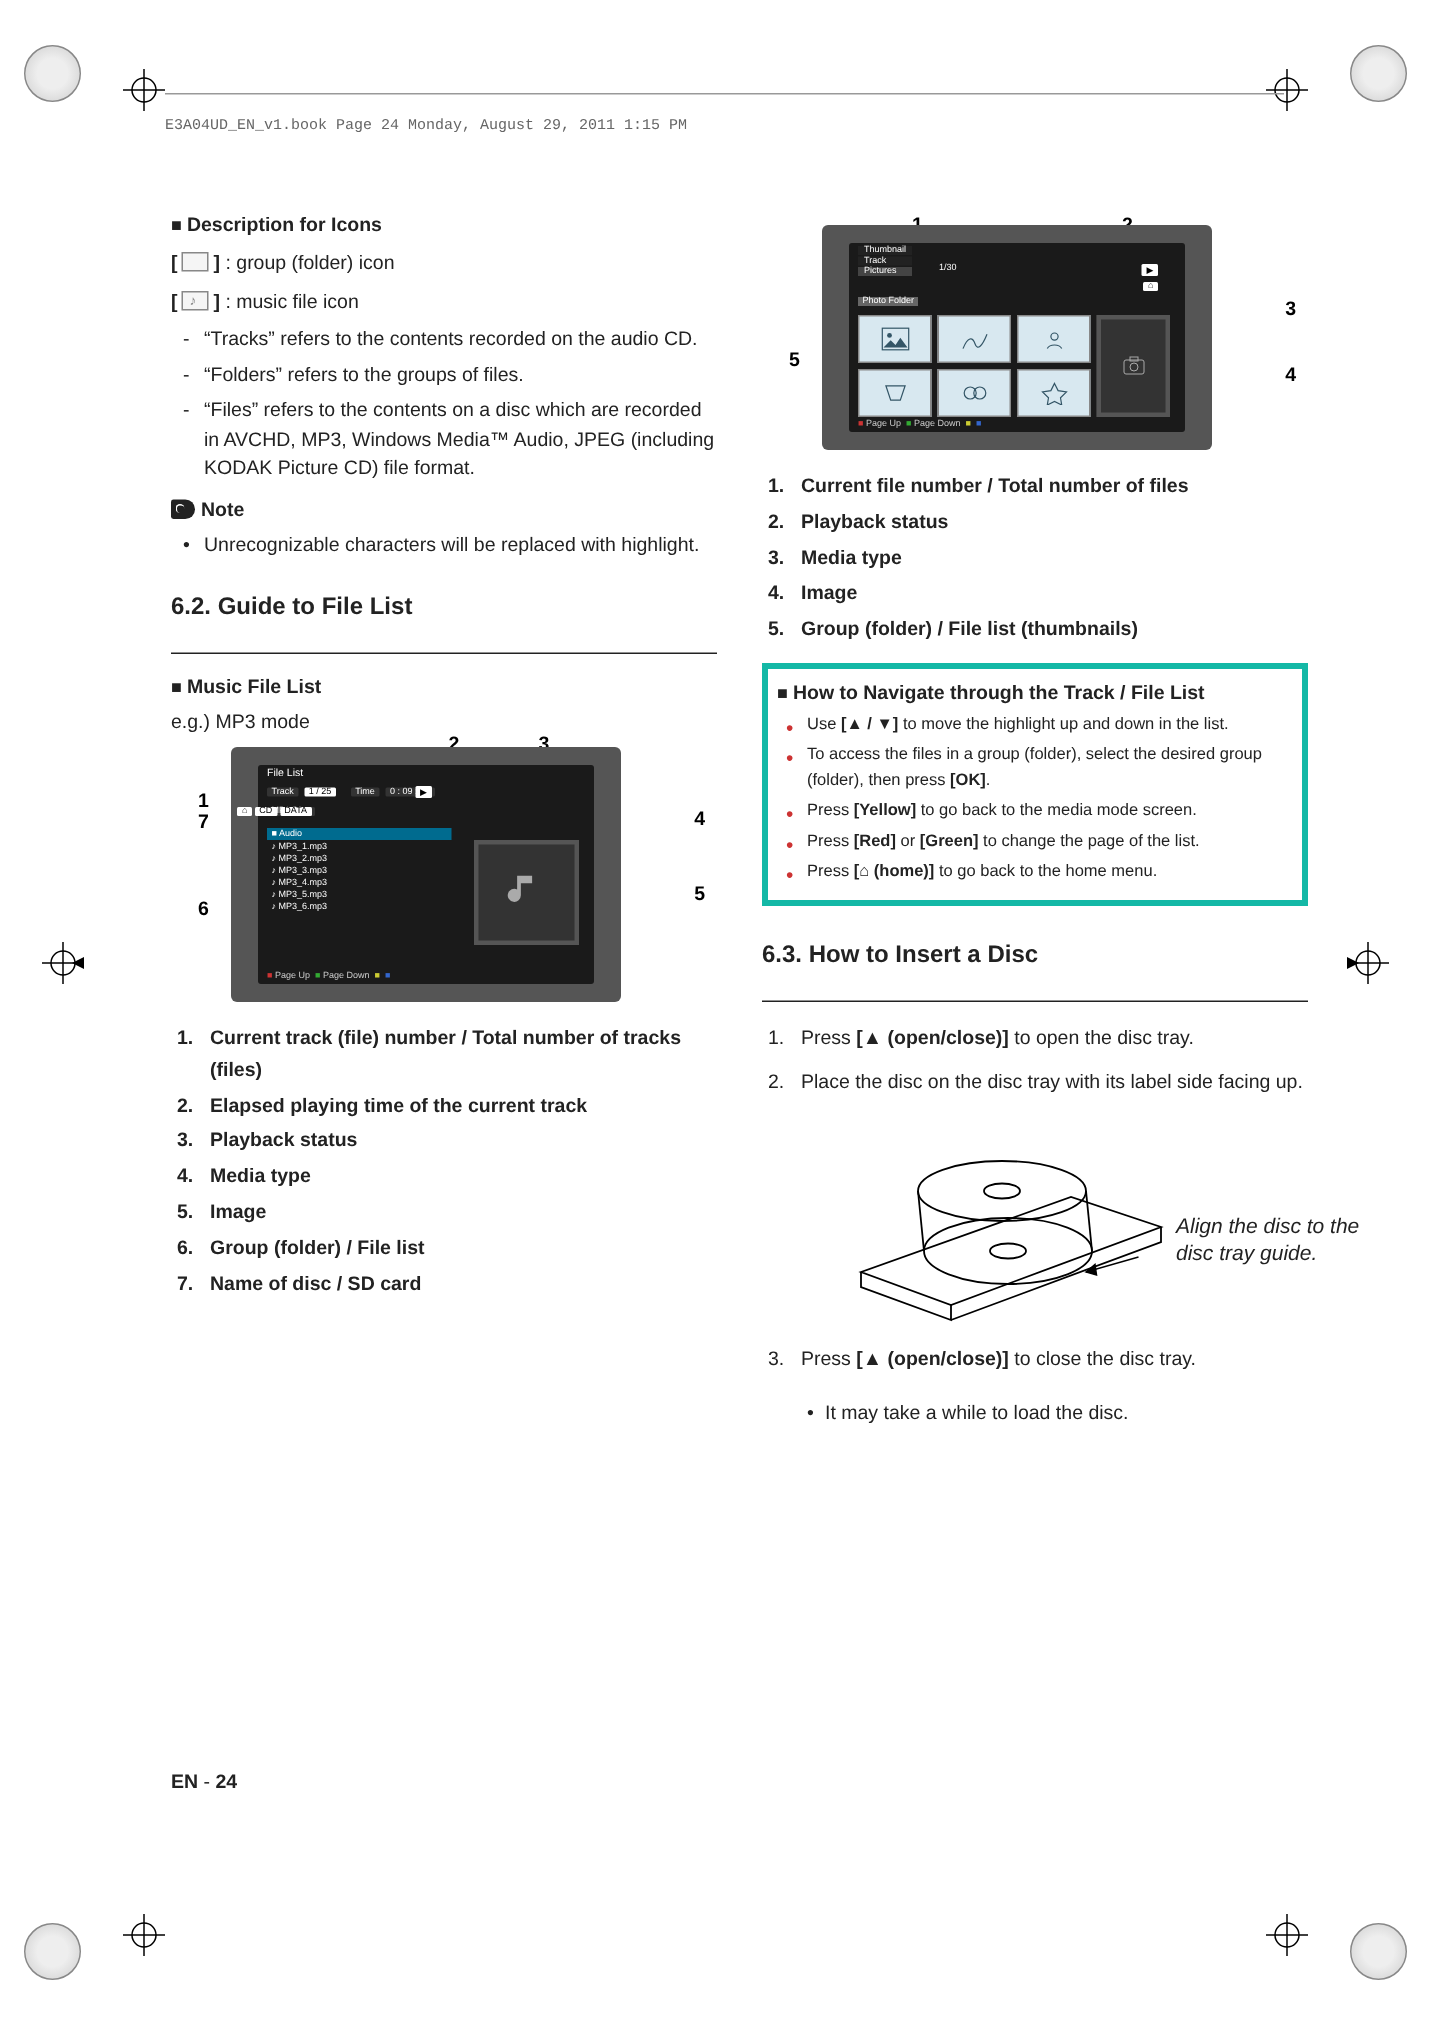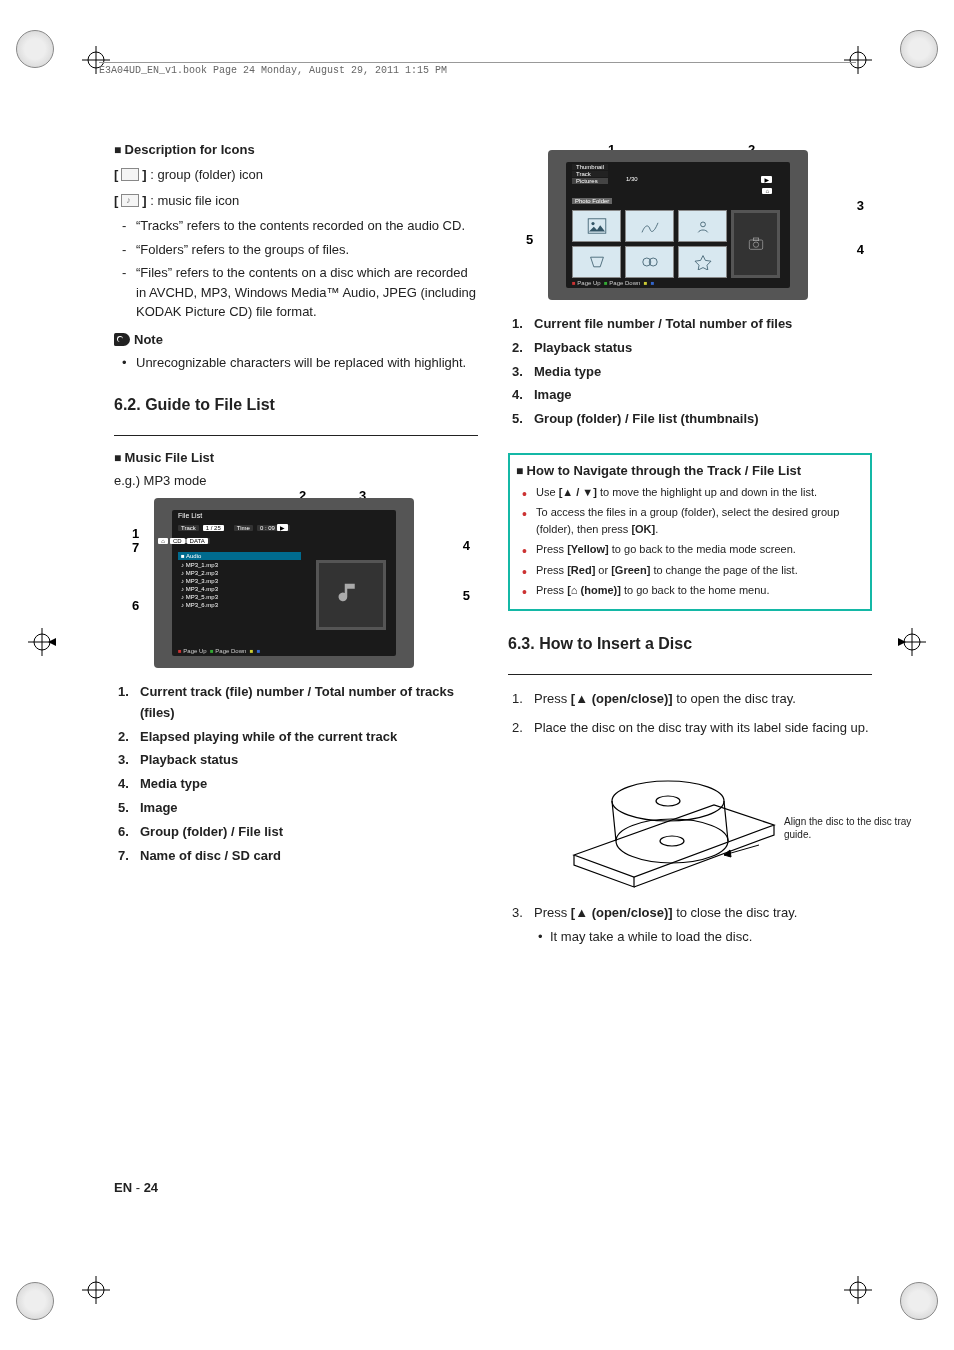--- a/index.html
+++ b/index.html
@@ -18,25 +18,25 @@
   .crop-right-mid{ position:absolute; top:628px; right:28px;}
   .crop-left-bot { position:absolute; bottom:46px; left:82px;}
   .crop-right-bot{ position:absolute; bottom:46px; right:82px;}
   .cropmark svg { display:block; }
   .decor-circle { width:38px; height:38px; border:1px solid #888; border-radius:50%; background:radial-gradient(circle,#eee 0 40%,#ccc 100%); position:absolute;}
   .decor-tl{top:30px;left:16px;}
   .decor-tr{top:30px;right:16px;}
   .decor-bl{bottom:30px;left:16px;}
   .decor-br{bottom:30px;right:16px;}
   .header-line {
-    position:absolute; top:62px; left:99px; right:98px;
+    position:absolute; top:62px; left:110px; right:98px;
     border-top:1px solid #999;
     font-family:"Courier New",monospace;
     font-size:10px; color:#666;
-    padding-top:2px;
+    padding-top:16px;
   }
   .content {
     position:absolute;
     top:142px; left:114px; right:82px; bottom:140px;
     display:flex; gap:30px;
   }
   .col { flex:1; }
   .square-bullet::before {
     content:"■ ";
     font-size:12px;
@@ -70,34 +70,34 @@
   .ss-list .hdr { background:#006b8f; padding:1px 3px; margin-bottom:1px;}
   .ss-list .item { padding:1px 3px;}
   .ss-big { position:absolute; right:10px; top:50px; width:70px; height:70px; background:#333; border:3px solid #555; display:flex; align-items:center; justify-content:center;}
   .ss-big svg{width:30px;height:30px;}
   .ss-foot { position:absolute; bottom:2px; left:6px; font-size:6px; color:#ccc;}
   .ss-foot .r{color:#c33;}.ss-foot .g{color:#3a3;}.ss-foot .y{color:#cc3;}.ss-foot .b{color:#36c;}
   .callout-label { position:absolute; font-weight:bold; font-size:13px; color:#000;}
   ol.legend { list-style:none; padding-left:0; counter-reset:lg;}
   ol.legend li { counter-increment:lg; padding-left:26px; position:relative; font-weight:bold; line-height:1.6; margin-bottom:3px;}
   ol.legend li::before { content:counter(lg)"."; position:absolute; left:4px;}
-  .howto-box { border:2px solid #14b8a6; padding:8px 6px 6px; margin-top:23px;}
+  .howto-box { border:4px solid #14b8a6; padding:8px 6px 6px; margin-top:12px;}
   .howto-box .hd { font-weight:bold; margin-bottom:6px;}
   .howto-box .hd::before{content:"■ "; font-size:12px;}
   .howto-box ul { list-style:none;}
   .howto-box li { padding-left:20px; position:relative; line-height:1.5; margin-bottom:4px; font-size:11px;}
   .howto-box li::before{content:"•"; position:absolute; left:6px; color:#c33; font-size:14px;}
   .sym { font-family: Arial,sans-serif;}
   ol.steps { list-style:none; padding-left:0; counter-reset:st;}
   ol.steps > li { counter-increment:st; padding-left:26px; position:relative; line-height:1.6; margin-bottom:8px;}
   ol.steps > li::before { content:counter(st)"."; position:absolute; left:4px;}
   .disc-diagram { width:220px; height:150px; margin:6px 0 6px 30px; position:relative;}
   .disc-diagram svg{width:100%;height:100%;}
-  .disc-caption{ position:absolute; right:-130px; top:70px; width:130px; font-size:10px; line-height:1.3;}
-  .sub-bullet{ padding-left:16px; position:relative; margin-top:4px;}
+  .disc-caption{ position:absolute; right:-130px; top:70px; width:130px; font-size:14px; line-height:1.3;font-style:italic;}
+  .sub-bullet{ padding-left:16px; position:relative; margin-top:16px;}
   .sub-bullet::before{content:"•"; position:absolute; left:4px;}
   .footer { position:absolute; bottom:155px; left:114px; font-weight:bold; font-size:13px;}
   .footer .dash{font-weight:normal;}
   .thumb-grid{position:absolute; left:6px; right:10px; top:48px; display:grid; grid-template-columns:repeat(4,1fr); grid-template-rows:repeat(2,1fr); gap:4px; height:68px;}
   .thumb-cell{background:#d8e8f0; border:1px solid #888; display:flex; align-items:center; justify-content:center;}
   .thumb-cell svg{width:20px;height:16px;}
   .ss-tabs{position:absolute; top:2px; left:6px; display:flex; flex-direction:column; gap:1px;}
   .ss-tab{background:#222; padding:0 4px; font-size:6px;}
   .ss-tab.act{background:#444;}
   .pic-scr .ss-count{position:absolute; top:14px; left:60px; font-size:6px;}
@@ -225,21 +225,21 @@
                 <path d="M9 3v10.5a3.5 3.5 0 1 1-2-3.16V3h8v4h-6z" fill="#aaa"></path>
               </svg>
           </div>
           <div class="ss-foot"><span class="r">■</span> <span>Page Up</span>&nbsp;&nbsp;<span class="g">■</span> <span>Page Down</span>&nbsp;&nbsp;<span class="y">■</span>&nbsp;&nbsp;<span class="b">■</span></div>
         </div>
       </div>
     </div>
 
     <ol class="legend">
       <li>Current track (file) number / Total number of tracks (files)</li>
-      <li>Elapsed playing while of the current track</li>
+      <li>Elapsed playing time of the current track</li>
       <li>Playback status</li>
       <li>Media type</li>
       <li>Image</li>
       <li>Group (folder) / File list</li>
       <li>Name of disc / SD card</li>
     </ol>
   </div>
 
   <div class="col">
 

